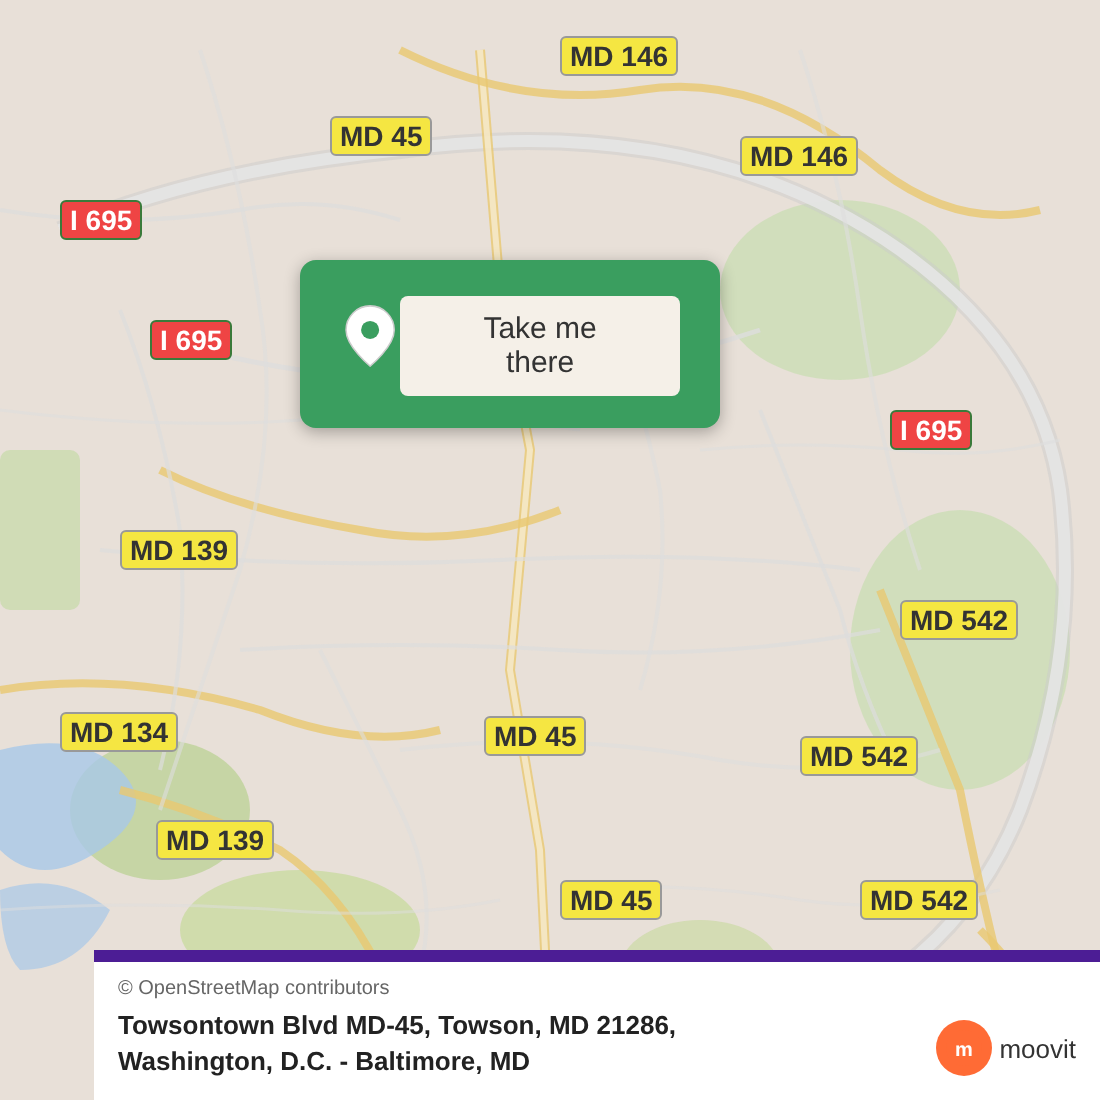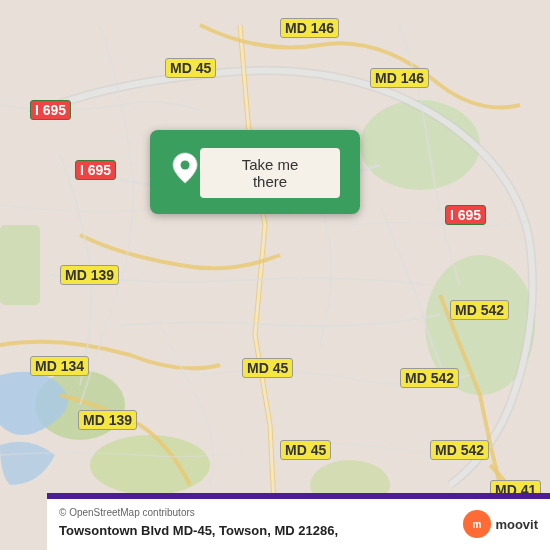--- a/index.html
+++ b/index.html
@@ -105,21 +105,21 @@
       display: flex;
       align-items: center;
       justify-content: center;
       color: white;
       font-size: 14px;
       font-weight: bold;
     }
 
     .moovit-text {
       font-size: 13px;
-      font-weight: bold;
+      font-weight: normal;
       color: #333;
     }
 
     
     .road-badge {
       position: absolute;
       background-color: #f5e642;
       border: 1.5px solid #999;
       border-radius: 3px;
       padding: 1px 4px;
@@ -219,20 +219,21 @@
     <button class="take-me-there-btn">Take me there</button>
   </div>
 
   <div class="bottom-bar">
     <div class="osm-attribution">
       <span>© OpenStreetMap contributors</span>
     </div>
     <div style="display:flex; justify-content:space-between; align-items:flex-end;">
       <div>
         <div class="address-text">Towsontown Blvd MD-45, Towson, MD 21286,</div>
+        <div class="address-text">Washington, D.C. - Baltimore, MD</div>
       </div>
 
       <div class="moovit-logo">
         <div class="moovit-icon">
           <svg width="18" height="18" viewBox="0 0 18 18" xmlns="http://www.w3.org/2000/svg">
             <circle cx="9" cy="9" r="9" fill="#ff6b35"></circle>
             <text x="9" y="13" text-anchor="middle" fill="white" font-size="10" font-weight="bold" font-family="Arial">m</text>
           </svg>
         </div>
         <span class="moovit-text">moovit</span>

